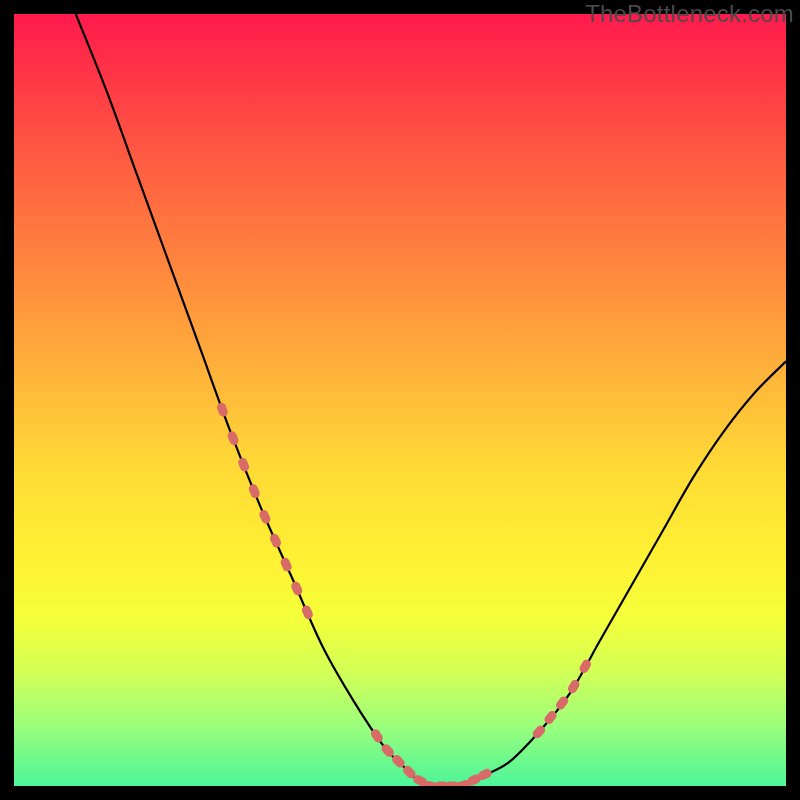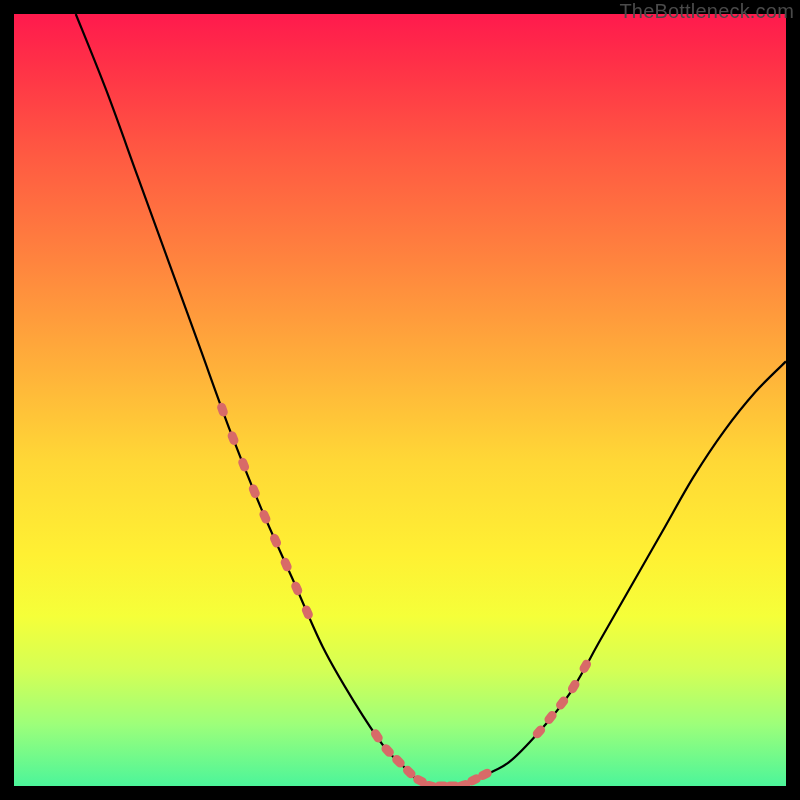--- a/index.html
+++ b/index.html
@@ -30,21 +30,21 @@
       #d4ff55 85%,
       #9dff7a 92%,
       #4cf59a 100%
     );
   }
   .watermark {
     position: absolute;
     top: 0px;
     right: 6px;
     color: #4a4a4a;
-    font-size: 20px;
+    font-size: 24px;
     font-weight: 400;
     letter-spacing: 0.2px;
     user-select: none;
   }
   svg.curve {
     position: absolute;
     left: 0;
     top: 0;
     width: 772px;
     height: 772px;

